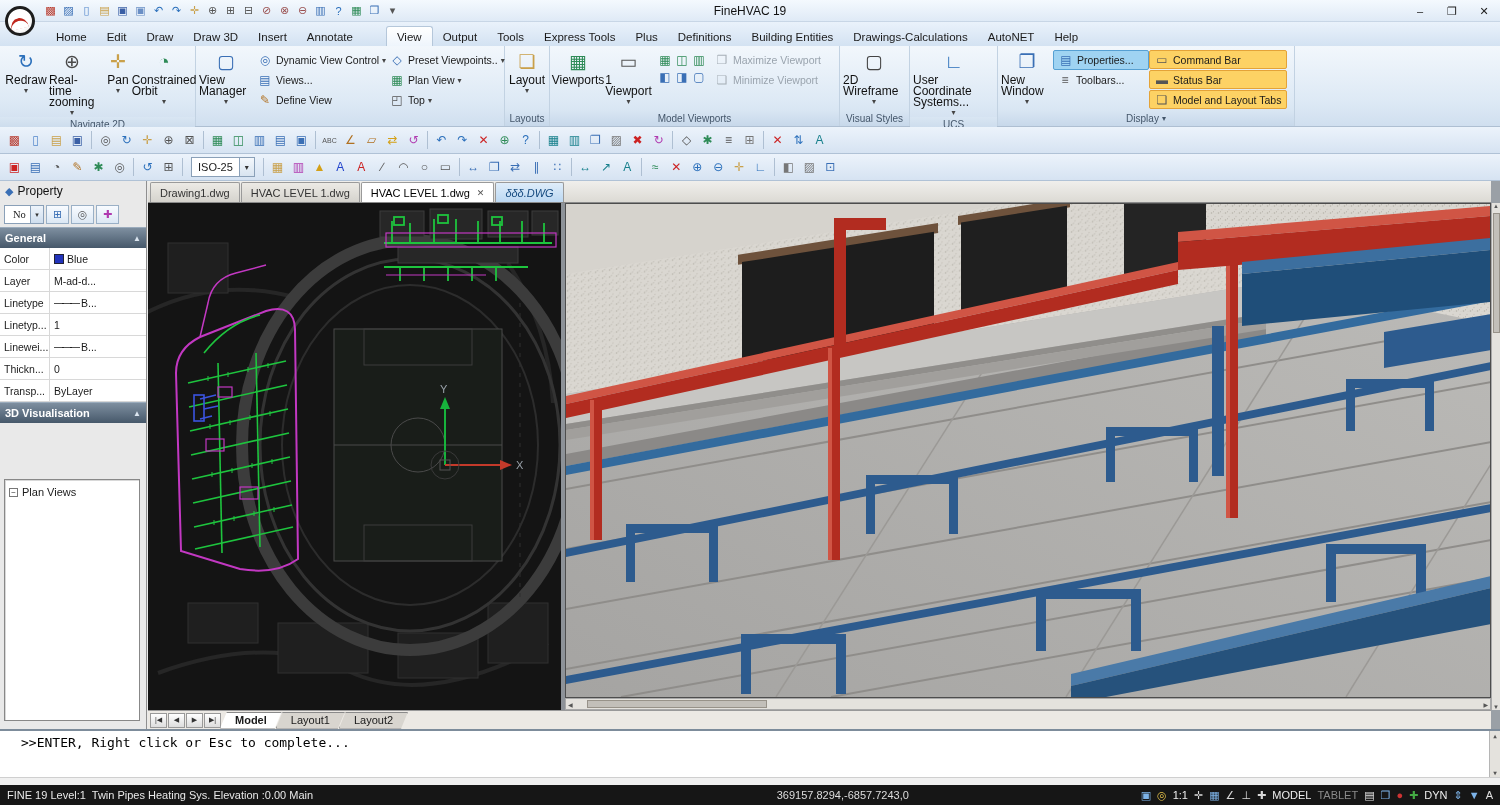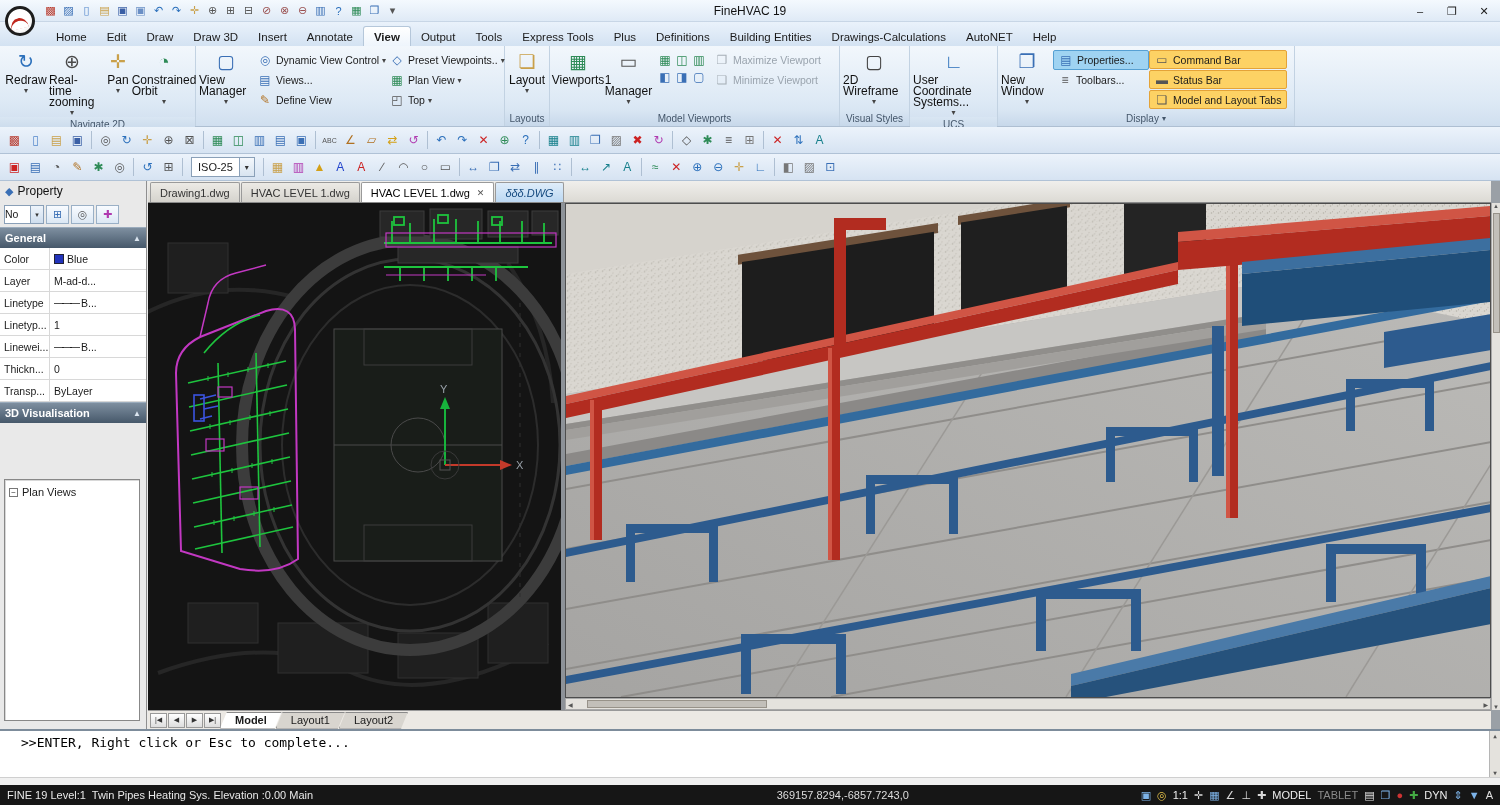--- a/index.html
+++ b/index.html
@@ -12,21 +12,21 @@
 .app-logo::after{content:"";position:absolute;left:2px;top:9px;width:18px;height:8px;border-top:3px solid #c0271d;border-radius:50% 50% 0 0/100% 100% 0 0;transform:rotate(-14deg);}
 .qat{display:flex;align-items:center;gap:1px;margin-left:42px;}
 .qat-i{width:17px;height:17px;display:flex;align-items:center;justify-content:center;font-size:11px;cursor:default;}
 .wtitle{position:absolute;left:50%;top:0;transform:translateX(-50%);line-height:22px;font-size:12px;color:#111;text-align:right;}
 .winctl{margin-left:auto;display:flex;height:22px;}
 .winbtn{width:32px;text-align:center;line-height:22px;font-size:11px;color:#222;}
 
 
 .menubar{position:absolute;left:0;top:22px;right:0;height:24px;background:linear-gradient(#eaf2fb,#d3e2f2);display:flex;align-items:flex-end;padding-left:46px;z-index:10;}
 .mtab{padding:4px 10px 3px;font-size:11.5px;color:#1a1a1a;border-radius:3px 3px 0 0;white-space:nowrap;cursor:default;}
-.mtab.active{background:linear-gradient(#ffffff,#eef5fc);border:1px solid #b5c7da;border-bottom:none;font-weight:bold;}
+.mtab.active{background:linear-gradient(#ffffff,#eef5fc);border:1px solid #b5c7da;border-bottom:none;font-weight:normal;margin-left:23px;}
 
 
 .ribbon{position:absolute;left:0;top:46px;right:0;height:81px;background:linear-gradient(#f2f7fc,#dde9f5 70%,#d0dfef);border-bottom:1px solid #aebfd2;display:flex;}
 .rgroup{height:100%;display:flex;flex-direction:column;border-right:1px solid #c2d2e2;flex:0 0 auto;}
 .rg-body{flex:1;display:flex;align-items:stretch;padding:2px 3px 0;}
 .rg-label{height:16px;font-size:10px;color:#44566a;text-align:center;line-height:15px;background:linear-gradient(#d9e6f3,#c7d8ea);white-space:nowrap;padding:0 4px;display:flex;align-items:center;justify-content:center;gap:3px;}
 .rbig{width:50px;display:flex;flex-direction:column;align-items:center;padding-top:2px;cursor:default;}
 .rbig .ic{font-size:19px;line-height:24px;height:25px;}
 .rbig .lb{font-size:12px;line-height:11px;text-align:left;color:#111;}
 .rbig .caret{font-size:8px;color:#444;line-height:9px;}
@@ -51,21 +51,21 @@
 .iso .val{padding:0 6px;font-size:11px;min-width:46px;}
 .iso .btn{width:15px;align-self:stretch;background:linear-gradient(#f4f8fc,#d8e4f0);border-left:1px solid #8aa0b8;font-size:8px;display:flex;align-items:center;justify-content:center;color:#333;}
 
 
 .main{position:absolute;left:0;top:181px;width:1500px;height:548px;background:#e9e9e9;}
 .sidebar{position:absolute;left:0;top:0;width:147px;height:100%;background:#e9e9e9;border-right:1px solid #8f8f8f;}
 .sb-title{height:20px;display:flex;align-items:center;padding-left:5px;font-size:12px;color:#111;gap:4px;}
 .sb-title .ic{color:#3a6fb5;font-size:11px;}
 .sb-selrow{height:26px;display:flex;align-items:center;padding:0 4px;gap:2px;}
 .sb-select{flex:0 0 40px;height:19px;background:#fff;border:1px solid #8aa0b8;display:flex;align-items:center;}
-.sb-select .v{flex:1;padding-left:0;font-size:10.5px;}
+.sb-select .v{flex:1;padding-left:8px;font-size:10.5px;font-family:Liberation Serif, serif;}
 .sb-select .a{width:13px;align-self:stretch;background:linear-gradient(#eef4fb,#cfdeee);border-left:1px solid #8aa0b8;font-size:7px;text-align:center;line-height:17px;color:#333;}
 .sb-btn{width:23px;height:19px;border:1px solid #9ab0c6;background:linear-gradient(#f8fbff,#dce8f4);font-size:11px;display:flex;align-items:center;justify-content:center;}
 .sec-head{height:21px;background:linear-gradient(#7e8fa0,#46586a);color:#fff;display:flex;align-items:center;padding:0 5px;font-size:11px;font-weight:bold;border-top:1px solid #9aabbc;}
 .sec-head .tog{margin-left:auto;font-size:8px;color:#dce6f0;}
 .ptable{background:#fff;}
 .prow{display:flex;height:22px;border-bottom:1px solid #d8d8d8;background:#fff;}
 .prow .pn{flex:0 0 50px;border-right:1px solid #d8d8d8;display:flex;align-items:center;padding-left:4px;font-size:10.5px;color:#222;overflow:hidden;white-space:nowrap;}
 .prow .pv{flex:1;display:flex;align-items:center;padding-left:4px;font-size:10.5px;gap:3px;overflow:hidden;white-space:nowrap;}
 .swatch{width:10px;height:10px;border:1px solid #223;flex:0 0 10px;}
 .lineg{color:#111;letter-spacing:-2px;font-size:10px;}
@@ -255,21 +255,21 @@
     <div class="rgroup" style="width:290px">
       <div class="rg-body">
         <div class="rbig" style="width:50px">
           <div class="ic" style="color: rgb(46, 139, 87);">▦</div>
           <div class="lb">Viewports</div>
         </div>
         <div class="rbig" style="width:54px">
           <div class="ic" style="color: rgb(85, 85, 85);">▭</div>
           <div class="lb">
             <div>1</div>
-            <div>Manager</div>
+            <div>Viewport</div>
           </div>
           <div class="caret">▾</div>
         </div>
         <div class="minis" id="mvp-minis">
             <span class="mini" style="color: rgb(46, 139, 87);">▦</span>
             <span class="mini" style="color: rgb(46, 139, 87);">◫</span>
             <span class="mini" style="color: rgb(46, 139, 87);">▥</span>
             <span class="mini" style="color: rgb(58, 111, 181);">◧</span>
             <span class="mini" style="color: rgb(58, 111, 181);">◨</span>
             <span class="mini" style="color: rgb(58, 111, 181);">▢</span>

